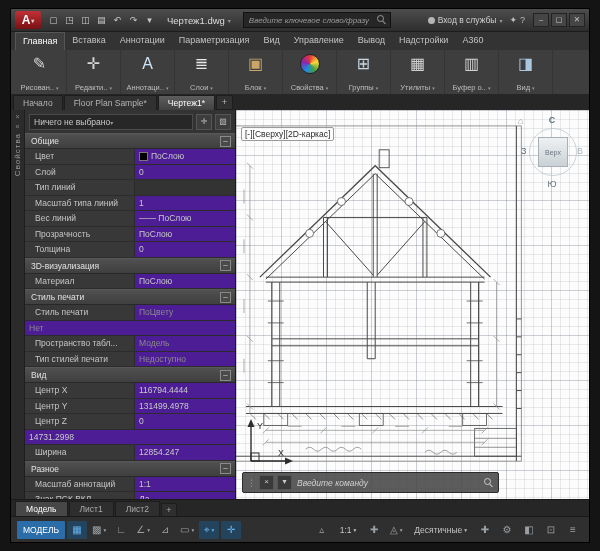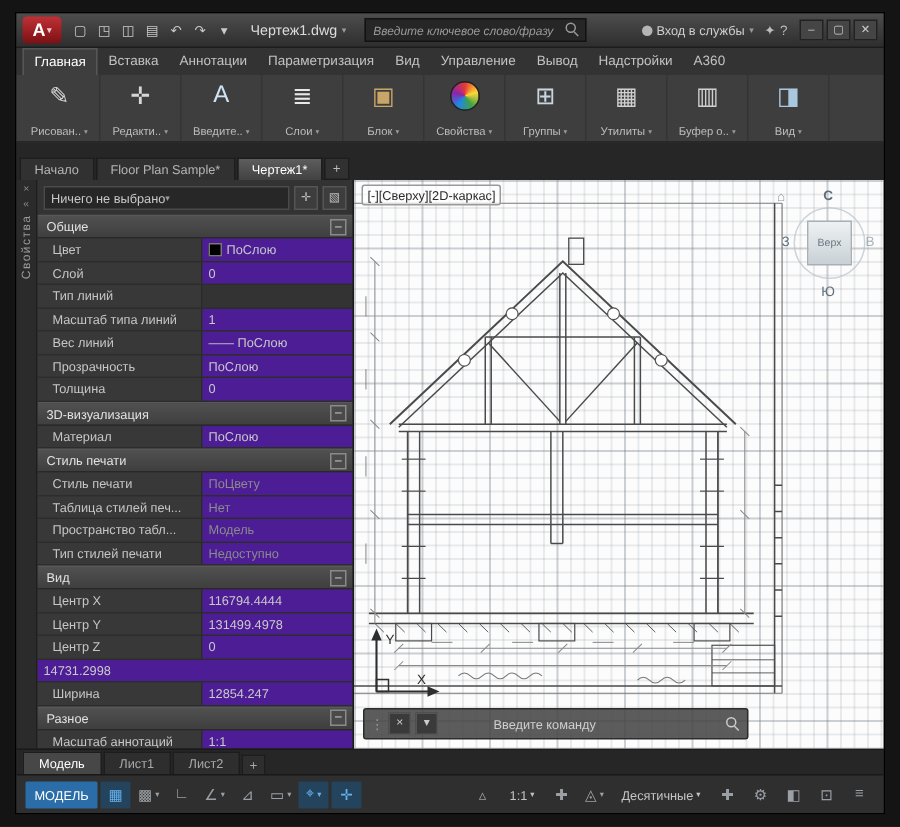--- a/index.html
+++ b/index.html
@@ -42,21 +42,21 @@
   .rpanel{width:53px;display:flex;flex-direction:column;align-items:center;justify-content:space-between;
     padding:2px 0 2px;border-right:1px solid #343434;}
   .ricon{height:23px;display:flex;align-items:center;justify-content:center;font-size:16px;color:#ccc;}
   .wheel{display:none;width:18px;height:18px;border-radius:50%;
     background:conic-gradient(#e53935,#fdd835,#43a047,#1e88e5,#8e24aa,#e53935);border:1px solid #222;}
   .wheel.show{display:block;}
   .rlabel{color:#bdbdbd;font-size:7.5px;display:flex;align-items:center;gap:2px;white-space:nowrap;}
   .rlabel .caret{font-size:5px;color:#999;}
 
   
-  .ftabs{height:25px;flex:0 0 auto;background:#262626;display:flex;align-items:flex-end;padding-left:2px;gap:1px;}
+  .ftabs{height:15px;flex:0 0 auto;background:#262626;display:flex;align-items:flex-end;padding-left:2px;gap:1px;}
   .ftab{font-size:8.5px;color:#b5b5b5;background:#313131;padding:2px 9px;border:1px solid #1d1d1d;border-bottom:none;white-space:nowrap;}
   .ftab.active{background:linear-gradient(#5d5d5d,#424242);color:#fff;}
   .ftab-plus{width:15px;height:13px;background:#313131;border:1px solid #1d1d1d;color:#bbb;
     text-align:center;font-size:9px;line-height:12px;}
 
   
   .main{flex:1;display:flex;min-height:0;}
   .pal-strip{width:13px;background:#2b2b2b;border-right:1px solid #1e1e1e;display:flex;
     flex-direction:column;align-items:center;padding-top:3px;gap:3px;flex:0 0 auto;}
   .pal-strip-ico{color:#8a8a8a;font-size:7px;}
@@ -85,40 +85,40 @@
 
   
   .canvas{flex:1;position:relative;overflow:hidden;background-color:#fcfcfc;
     background-image:
       linear-gradient(to right,rgba(110,120,130,.14) 1px,transparent 1px),
       linear-gradient(to bottom,rgba(110,120,130,.14) 1px,transparent 1px),
       linear-gradient(to right,rgba(110,120,130,.24) 1px,transparent 1px),
       linear-gradient(to bottom,rgba(110,120,130,.24) 1px,transparent 1px);
     background-size:9px 9px,9px 9px,45px 45px,45px 45px;}
   .draw{position:absolute;inset:0;width:100%;height:100%;}
-  .vp-controls{position:absolute;left:5px;top:3px;font-size:8.5px;color:#2b2b2b;
+  .vp-controls{position:absolute;left:5px;top:17px;font-size:8.5px;color:#2b2b2b;
     background:rgba(255,255,255,.65);border:1px solid #9a9a9a;border-radius:2px;padding:0 3px;line-height:12px;}
   .viewcube{position:absolute;top:5px;right:6px;width:62px;height:74px;color:#5f6f7a;font-size:9px;}
   .vc-ring{position:absolute;left:8px;top:13px;width:46px;height:46px;border:1px solid #b9c2c8;
     border-radius:50%;opacity:.7;}
   .vc-n{position:absolute;top:0;left:50%;transform:translateX(-50%);font-weight:bold;}
   .vc-w{position:absolute;left:0;top:31px;}
   .vc-e{position:absolute;right:0;top:31px;opacity:.5;}
   .vc-s{position:absolute;bottom:0;left:50%;transform:translateX(-50%);}
   .vc-cube{position:absolute;left:17px;top:22px;width:28px;height:28px;
     background:linear-gradient(#eef1f3,#c9d1d6);border:1px solid #a8b0b6;display:flex;
     align-items:center;justify-content:center;font-size:7px;color:#6b7680;}
   .vc-home{position:absolute;left:-3px;top:1px;font-size:9px;color:#8a949c;}
   .ucs{position:absolute;left:6px;bottom:30px;width:58px;height:58px;}
   .cmdbar{position:absolute;left:6px;bottom:6px;width:247px;height:19px;background:rgba(70,70,70,.88);
     border:1px solid #2c2c2c;display:flex;align-items:center;gap:3px;padding:0 4px;border-radius:2px;}
   .cmd-grip{color:#9a9a9a;font-size:9px;}
   .cmd-btn{width:13px;height:13px;background:#3a3a3a;border:1px solid #555;color:#ccc;font-size:8px;
     line-height:12px;text-align:center;}
-  .cmd-text{color:#cfcfcf;font-size:8.5px;flex:1;padding-left:2px;white-space:nowrap;overflow:hidden;margin-left:32px;}
+  .cmd-text{color:#cfcfcf;font-size:8.5px;font-style:italic;flex:1;padding-left:2px;white-space:nowrap;overflow:hidden;}
   .cmd-mag{width:10px;height:10px;position:relative;flex:0 0 auto;}
   .cmd-mag::before{content:"";position:absolute;width:5px;height:5px;border:1.2px solid #ccc;border-radius:50%;left:0;top:0;}
   .cmd-mag::after{content:"";position:absolute;width:4px;height:1.2px;background:#ccc;transform:rotate(45deg);left:5px;top:7px;}
 
   
   .ltabs{height:16px;flex:0 0 auto;background:#262626;display:flex;align-items:flex-end;
     padding-left:4px;gap:1px;border-top:1px solid #191919;}
   .ltab{font-size:8.5px;color:#a8a8a8;background:#2e2e2e;padding:2px 10px;border:1px solid #1d1d1d;border-bottom:none;}
   .ltab.active{background:#474747;color:#fff;}
   .ltab-plus{width:14px;text-align:center;color:#aaa;font-size:9px;background:#2e2e2e;
@@ -217,21 +217,21 @@
           <span>Редакти..</span>
           <span class="caret">▾</span>
         </div>
       </div>
       <div class="rpanel">
         <div class="ricon">
           <span style="color: rgb(205, 228, 245);">А</span>
 
         </div>
         <div class="rlabel">
-          <span>Введите..</span>
+          <span>Аннотаци..</span>
           <span class="caret">▾</span>
         </div>
       </div>
       <div class="rpanel">
         <div class="ricon">
           <span style="color: rgb(232, 232, 232);">≣</span>
 
         </div>
         <div class="rlabel">
           <span>Слои</span>
@@ -408,21 +408,20 @@
             <div class="prows">
 
             <div class="prow">
                   <div class="plabel">Стиль печати</div>
                   <div class="pvalue dim">
 
                     <span>ПоЦвету</span>
                   </div>
                 </div>
               <div class="prow">
-                  <div class="plabel">Таблица стилей печ...</div>
                   <div class="pvalue dim">
 
                     <span>Нет</span>
                   </div>
                 </div>
               <div class="prow">
                   <div class="plabel">Пространство табл...</div>
                   <div class="pvalue dim">
 
                     <span>Модель</span>

